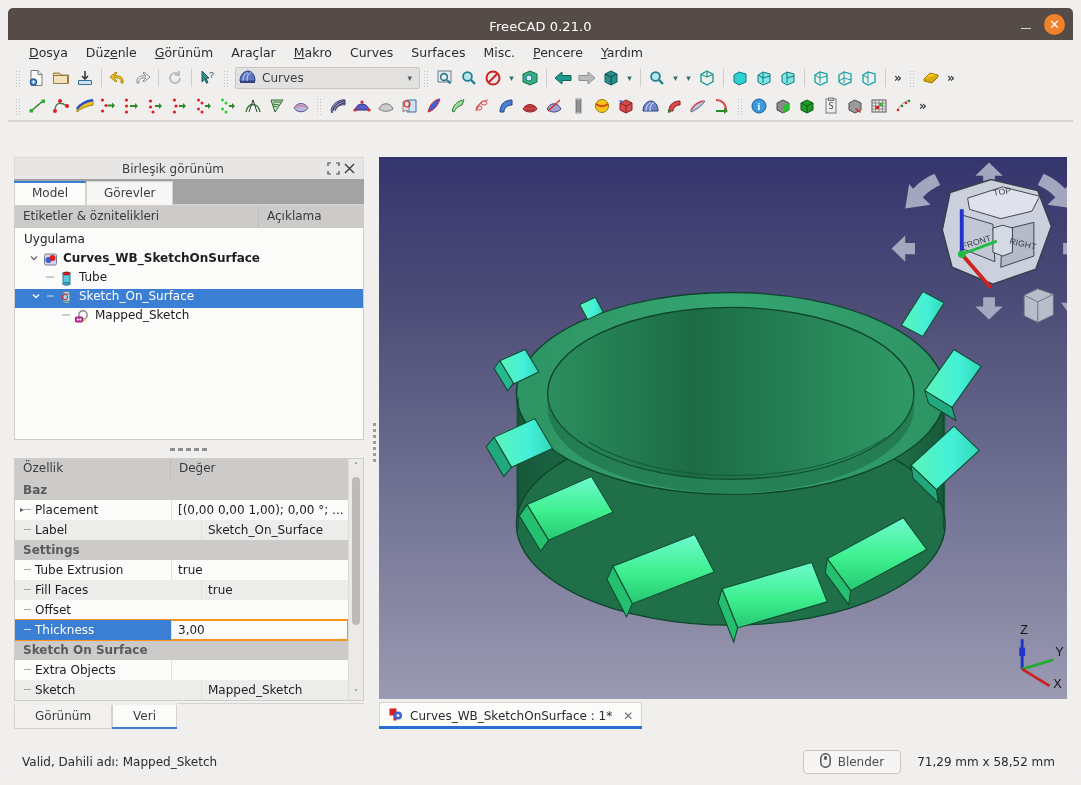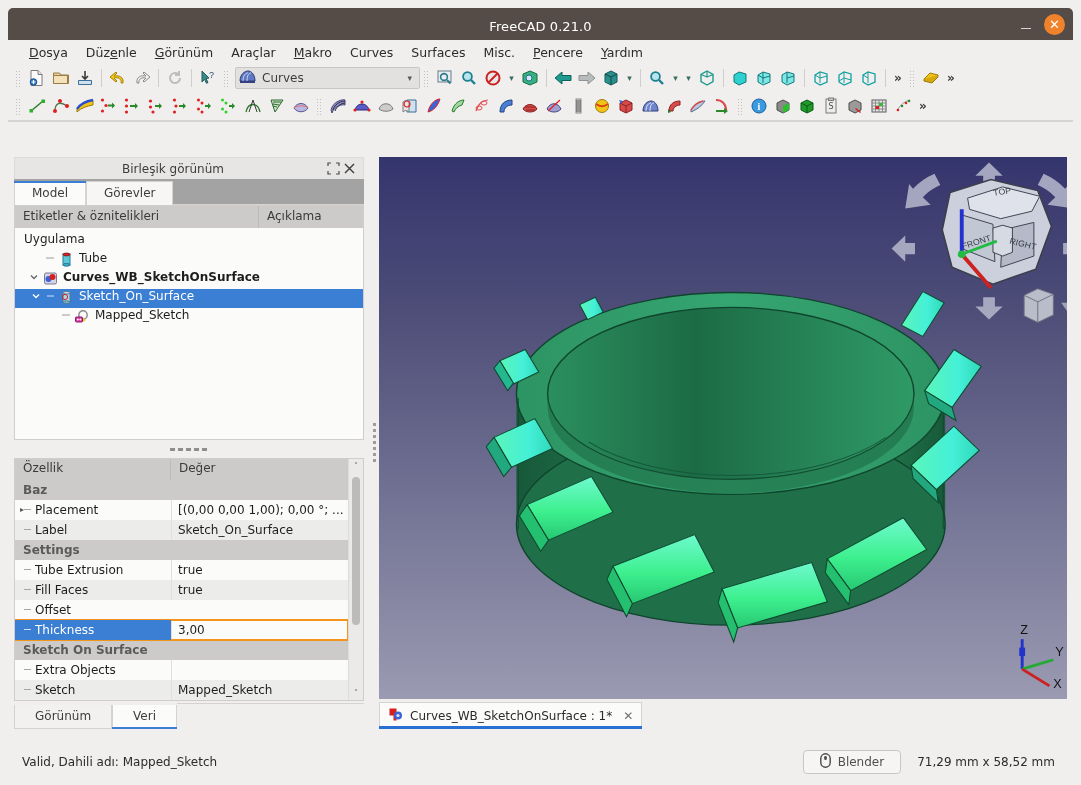--- a/index.html
+++ b/index.html
@@ -186,21 +186,21 @@
   .prop-inner { display: flex; flex: 1; min-height: 0; }
   .prop-table { flex: 1; display: flex; flex-direction: column; min-width: 0; }
   .prop-head { display: flex; height: 21px; background: #cdcbc9; flex: none; }
   .prop-head div { font-size: 12px; color: #3a3a3a; padding: 2px 8px; }
   .ph-name { width: 156px; border-right: 1px solid #bdbbb9; }
   .ph-val { flex: 1; }
   .prop-rows { flex: 1; overflow: hidden; }
   .prow { display: flex; height: 20px; align-items: center; font-size: 12px; color: #1d1d1d; }
   .prow.group { background: #cdcbc9; color: #5a5a5a; font-weight: bold; }
   .prow.group .pname { padding-left: 8px; }
-  .prow.alt { background: #ececea; }
+  .prow.alt { background: #ececea; gap: 30px; }
   .pname {
     width: 156px; flex: none; padding-left: 20px; position: relative;
     white-space: nowrap; overflow: hidden; text-overflow: ellipsis;
     height: 20px; line-height: 20px;
   }
   .pname .tick {
     position: absolute; left: 9px; top: 9px; width: 7px; height: 1px; background: #a8a6a4;
   }
   .pname .expander {
     position: absolute; left: 5px; top: 5px; width: 9px; height: 9px;
@@ -764,54 +764,54 @@
         <div class="tree-box">
           <div class="tree-head">
             <div class="th-label">Etiketler &amp; öznitelikleri</div>
             <div class="th-desc">Açıklama</div>
           </div>
           <div class="tree-body">
 
             <div class="tree-row">
               <span class="tree-indent" style="width:2px"></span>
               <span class="tlabel">Uygulama</span>
+            </div>
+
+            <div class="tree-row">
+              <span class="tree-indent" style="width:6px"></span>
+              <span class="tw">
+                <svg width="10" height="10" viewBox="0 0 10 10">
+                    <path d="M2 3.5l3 3 3-3" stroke="#666" fill="none" stroke-width="1.3"></path>
+                  </svg>
+              </span>
+              <span class="ticon">
+                <svg width="15" height="15" viewBox="0 0 15 15">
+                  <rect x="1.5" y="2" width="12" height="11" rx="1.5" fill="#d4d4e4" stroke="#7a7a96"></rect>
+                  <circle cx="5.5" cy="8" r="3" fill="#3a63d8"></circle>
+                  <circle cx="9.5" cy="6" r="3" fill="#d82020"></circle>
+                </svg>
+              </span>
+              <span class="tlabel tbold">Curves_WB_SketchOnSurface</span>
             </div>
 
             <div class="tree-row">
               <span class="tree-indent" style="width:22px"></span>
               <span class="tw">
                 <svg width="14" height="18" viewBox="0 0 14 18">
                     <path d="M3 9h8" stroke="#9a9a9a"></path>
                   </svg>
               </span>
               <span class="ticon">
                 <svg width="15" height="15" viewBox="0 0 15 15">
                   <rect x="4" y="2" width="7" height="11" fill="#5ac8d8" stroke="#2a7a96"></rect>
                   <ellipse cx="7.5" cy="2.5" rx="3.5" ry="1.4" fill="#d82020" stroke="#8a2222"></ellipse>
                   <ellipse cx="7.5" cy="12.8" rx="3.5" ry="1.4" fill="#3aa8c8" stroke="#2a7a96"></ellipse>
                 </svg>
               </span>
               <span class="tlabel">Tube</span>
-            </div>
-
-            <div class="tree-row">
-              <span class="tree-indent" style="width:6px"></span>
-              <span class="tw">
-                <svg width="10" height="10" viewBox="0 0 10 10">
-                    <path d="M2 3.5l3 3 3-3" stroke="#666" fill="none" stroke-width="1.3"></path>
-                  </svg>
-              </span>
-              <span class="ticon">
-                <svg width="15" height="15" viewBox="0 0 15 15">
-                  <rect x="1.5" y="2" width="12" height="11" rx="1.5" fill="#d4d4e4" stroke="#7a7a96"></rect>
-                  <circle cx="5.5" cy="8" r="3" fill="#3a63d8"></circle>
-                  <circle cx="9.5" cy="6" r="3" fill="#d82020"></circle>
-                </svg>
-              </span>
-              <span class="tlabel tbold">Curves_WB_SketchOnSurface</span>
             </div>
 
             <div class="tree-row selected">
               <span class="tree-indent" style="width:8px"></span>
               <span class="tw">
                 <svg width="10" height="10" viewBox="0 0 10 10">
                     <path d="M2 3.5l3 3 3-3" stroke="#fff" fill="none" stroke-width="1.3"></path>
                   </svg>
               </span>
               <span class="tw">

